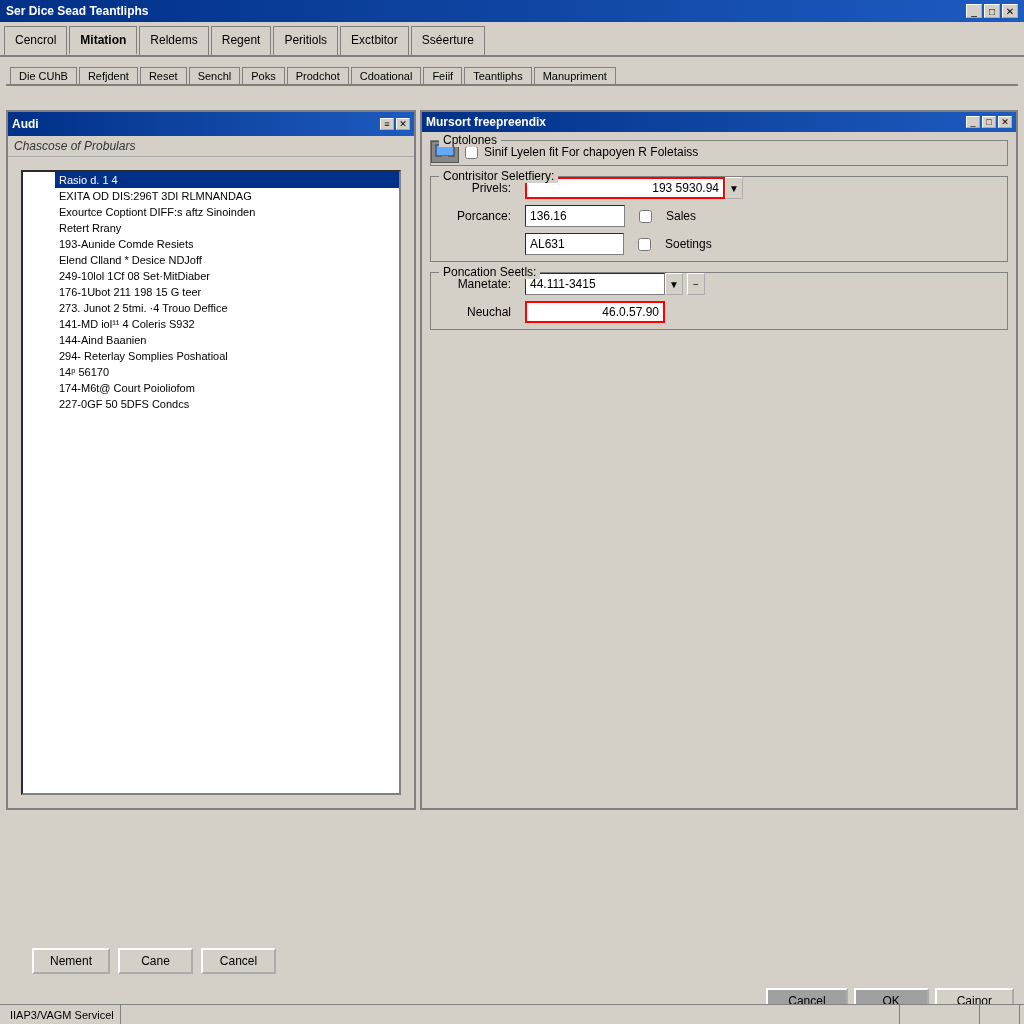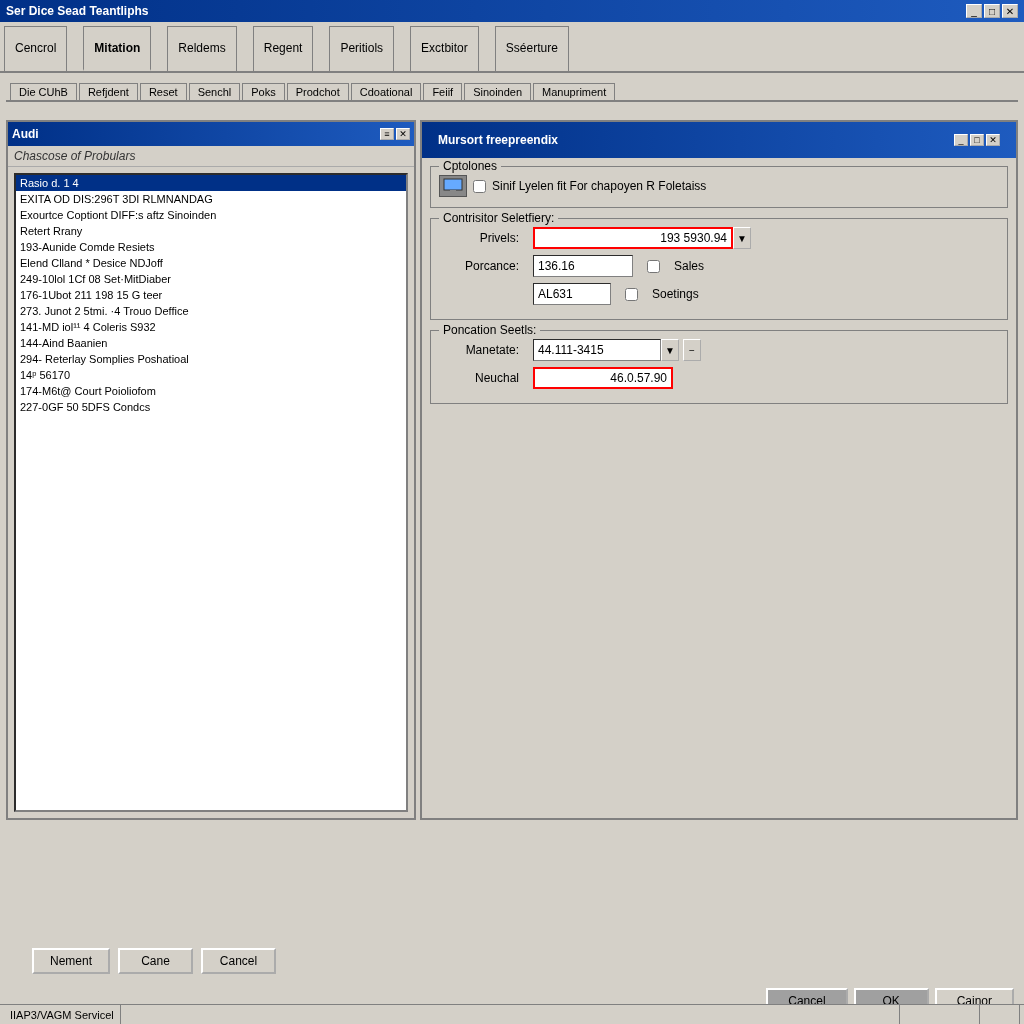--- a/index.html
+++ b/index.html
@@ -45,26 +45,26 @@
     }
 
     
     .main-tabs {
       background: #d4d0c8;
       display: flex;
       padding: 4px 4px 0 4px;
       border-bottom: 2px solid #808080;
     }
     .tab {
-      padding: 14px 10px;
+      padding: 6px 10px;
       border: 1px solid #808080;
       border-bottom: none;
       background: #d4d0c8;
       cursor: pointer;
-      margin-right: 16px;
+      margin-right: 2px;
       font-size: 12px;
       position: relative;
     }
     .tab.active {
       background: #d4d0c8;
       border-bottom: 2px solid #d4d0c8;
       z-index: 1;
       font-weight: bold;
     }
 
@@ -73,21 +73,21 @@
       padding: 6px;
       background: #d4d0c8;
     }
 
     
     .sub-tabs {
       display: flex;
       flex-wrap: wrap;
       padding: 4px 4px 0 4px;
       border-bottom: 2px solid #808080;
-      margin-bottom: 18px;
+      margin-bottom: 24px;
     }
     .sub-tab {
       padding: 2px 8px;
       border: 1px solid #808080;
       border-bottom: none;
       background: #d4d0c8;
       cursor: pointer;
       margin-right: 2px;
       font-size: 11px;
     }
@@ -144,22 +144,23 @@
       font-style: italic;
       color: #333;
       font-size: 12px;
       background: #d4d0c8;
       border-bottom: 1px solid #aaa;
     }
     .list-box {
       flex: 1;
       background: white;
       border: 2px inset #808080;
-      margin: 6px;
+      margin: 13px;
       overflow-y: auto;
+      padding-left: 32px;
     }
     .list-item {
       padding: 2px 4px;
       cursor: pointer;
       white-space: nowrap;
       font-size: 11px;
     }
     .list-item.selected {
       background: #003087;
       color: white;
@@ -169,25 +170,25 @@
     .mursort-window {
       flex: 1;
       border: 2px solid #808080;
       background: #d4d0c8;
       display: flex;
       flex-direction: column;
     }
     .mursort-titlebar {
       background: linear-gradient(to right, #003087, #1e5bbf);
       color: white;
-      padding: 2px 16px;
+      padding: 2px 4px;
       display: flex;
       align-items: center;
       justify-content: space-between;
-      height: 36px;
+      height: 20px;
       flex-shrink: 0;
     }
 
     .mursort-content {
       padding: 8px;
       flex: 1;
     }
 
     
     .checkbox-area {
@@ -204,21 +205,20 @@
       display: flex;
       align-items: center;
       justify-content: center;
       color: white;
       font-size: 8px;
     }
 
     
     .group-box {
       border: 1px solid #808080;
-      padding: 8px;
       margin-bottom: 10px;
       position: relative;
     }
     .group-label {
       position: absolute;
       top: -8px;
       left: 8px;
       background: #d4d0c8;
       padding: 0 4px;
       font-size: 12px;
@@ -359,21 +359,21 @@
 
   <div class="sub-tabs">
     <div class="sub-tab">Die CUhB</div>
     <div class="sub-tab">Refjdent</div>
     <div class="sub-tab">Reset</div>
     <div class="sub-tab">Senchl</div>
     <div class="sub-tab">Poks</div>
     <div class="sub-tab">Prodchot</div>
     <div class="sub-tab">Cdoational</div>
     <div class="sub-tab">Feiif</div>
-    <div class="sub-tab">Sinoinden</div>
+    <div class="sub-tab">Teantliphs</div>
     <div class="sub-tab">Manupriment</div>
   </div>
 
   <div class="split-layout">
 
     <div class="audi-window">
       <div class="audi-titlebar">
         <span class="audi-titlebar-title">Audi</span>
         <div class="audi-titlebar-btns">
           <button class="small-btn">≡</button>
@@ -441,33 +441,33 @@
 
           <div class="form-row">
             <span class="form-label">Porcance:</span>
             <input type="text" class="form-input-normal" style="width: 100px;" value="136.16">
             <input type="checkbox" style="">
             <span>Sales</span>
           </div>
 
           <div class="form-row">
             <span class="form-label"></span>
-            <input type="text" class="form-input-normal" style="width: 78px;" value="AL631">
+            <input type="text" class="form-input-normal" style="width: 99px;" value="AL631">
             <input type="checkbox" style="">
             <span>Soetings</span>
           </div>
         </div>
 
         <div class="group-box">
           <span class="group-label">Poncation Seetls:</span>
 
           <div class="form-row">
             <span class="form-label">Manetate:</span>
             <div class="form-input-with-dropdown">
-              <input type="text" class="form-input-normal" style="width: 128px;" value="44.111-3415">
+              <input type="text" class="form-input-normal" style="width: 140px;" value="44.111-3415">
               <button class="dropdown-btn">▼</button>
               <button class="dropdown-btn" style="margin-left:4px;">−</button>
             </div>
           </div>
 
           <div class="form-row">
             <span class="form-label">Neuchal</span>
             <input type="text" class="form-input red-border-input" style="width: 140px;" value="46.0.57.90">
           </div>
         </div>

